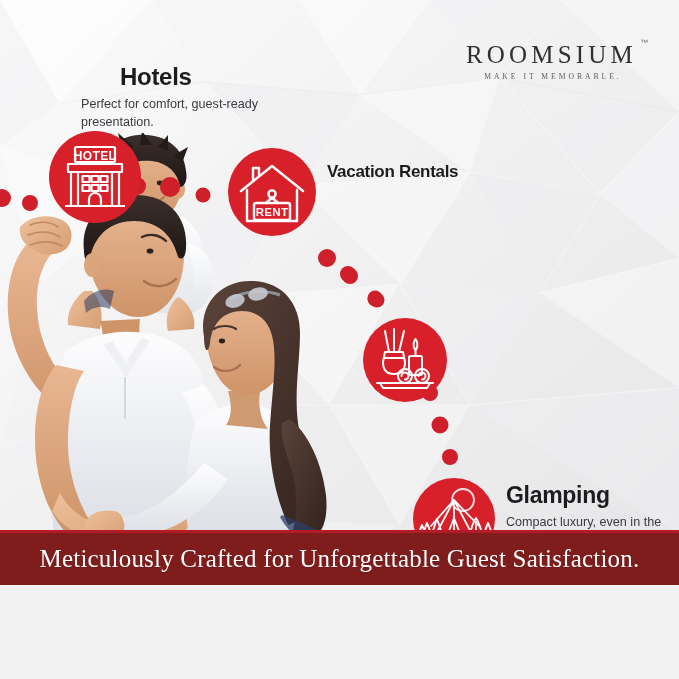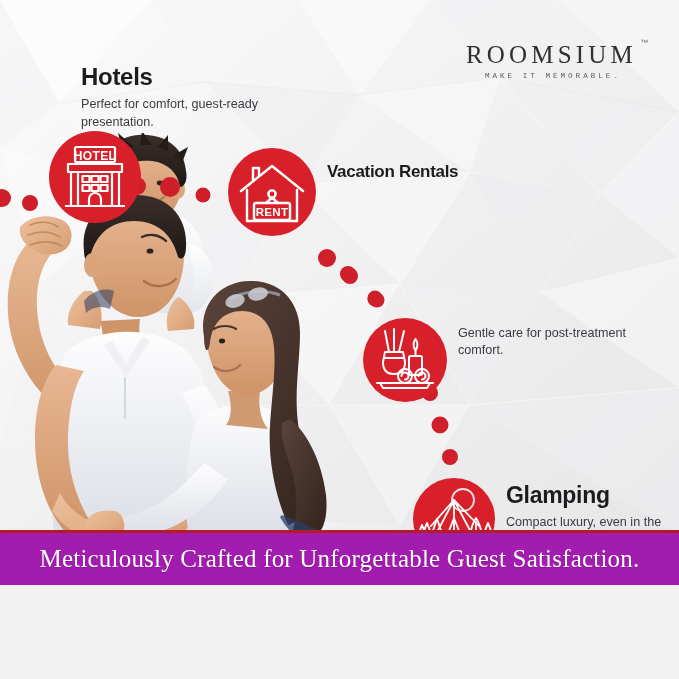--- a/index.html
+++ b/index.html
@@ -24,21 +24,21 @@
     font-size:25px; letter-spacing:4.2px;
     color:#2e3033; line-height:1; white-space:nowrap;
     font-weight:400;
   }
   .logo-tm {
     position:absolute; right:-11px; top:-4px;
     font-family:"Liberation Sans", sans-serif;
     font-size:8px; color:#6b6e72; letter-spacing:0;
   }
   .logo-tag {
-    font-family:Liberation Mono, monospace;
+    font-family:Liberation Serif, serif;
     font-size:7.6px; letter-spacing:3.0px;
     color:#5d6065; margin-top:5px; white-space:nowrap;
     padding-left:3px;
   }
 
   
   .photo { position:absolute; left:-8px; bottom:52px; width:350px; height:400px; z-index:14; }
 
   
   .trail { position:absolute; inset:0; z-index:16; pointer-events:none; }
@@ -57,29 +57,29 @@
     font-weight:bold; color:#1b1c1e;
     letter-spacing:-0.3px; line-height:1.05;
   }
   .fdesc {
     font-family:"Liberation Sans", sans-serif;
     color:#3a3c40; line-height:1.38; margin-top:7px;
     font-size:12.6px;
   }
 
   
-  #f-hotels   .ftitle { font-size:24px; }
+  #f-hotels   .ftitle { font-size:24px;margin-left:39px; }
   #f-vacation .ftitle { font-size:17px; }
   #f-spas     .ftitle { font-size:23px; }
   #f-glamping .ftitle { font-size:23px; }
 
   
   .banner {
     position:absolute; left:0; right:0; bottom:0; height:52px;
-    background:#a21caf; z-index:40;
+    background:#7f1d1d; z-index:40;
     display:flex; align-items:center; justify-content:center;
   }
   .banner-line {
     position:absolute; left:0; right:0; top:-3px; height:3px;
     background:#b31b27;
   }
   .banner-text {
     font-family:"Liberation Serif", serif;
     font-size:25px; color:#ffffff; letter-spacing:0.2px;
     white-space:nowrap; font-weight:400;
@@ -368,21 +368,20 @@
 
           <rect x="26" y="55" width="36" height="17" rx="2"></rect>
         </g>
         <text x="44" y="67.5" text-anchor="middle" font-family="Liberation Sans, sans-serif" font-size="11.5" font-weight="bold" fill="#ffffff" letter-spacing="0.3">RENT</text>
       </svg>
     </div>
   </div>
 
   <div class="feature" id="f-spas" style="left: 458px; top: 318px;">
     <div class="ftxt" style="left:0;top:0;width:180px;position:absolute;">
-      <div class="fdesc">Gentle care for post-treatment comfort.</div>
     </div>
     <div class="circ" style="left:-95px;top:0px;width:84px;height:84px;">
       <svg viewBox="0 0 84 84" width="84" height="84">
         <g stroke="#ffffff" stroke-width="2" fill="none" stroke-linecap="round" stroke-linejoin="round">
 
           <path d="M26,34 L22,13 M31,34 L31,11 M36,34 L41,13"></path>
 
           <path d="M22,34 L20,44 C20,52 24,56 31,56 C38,56 42,52 42,44 L40,34 Z"></path>
           <line x1="21" y1="40" x2="41" y2="40"></line>
 

